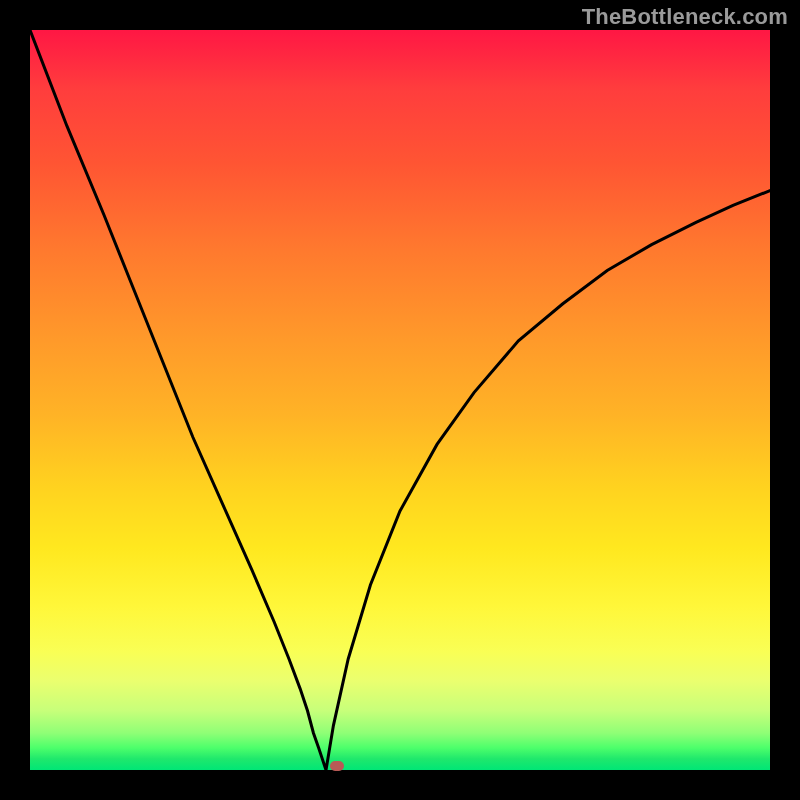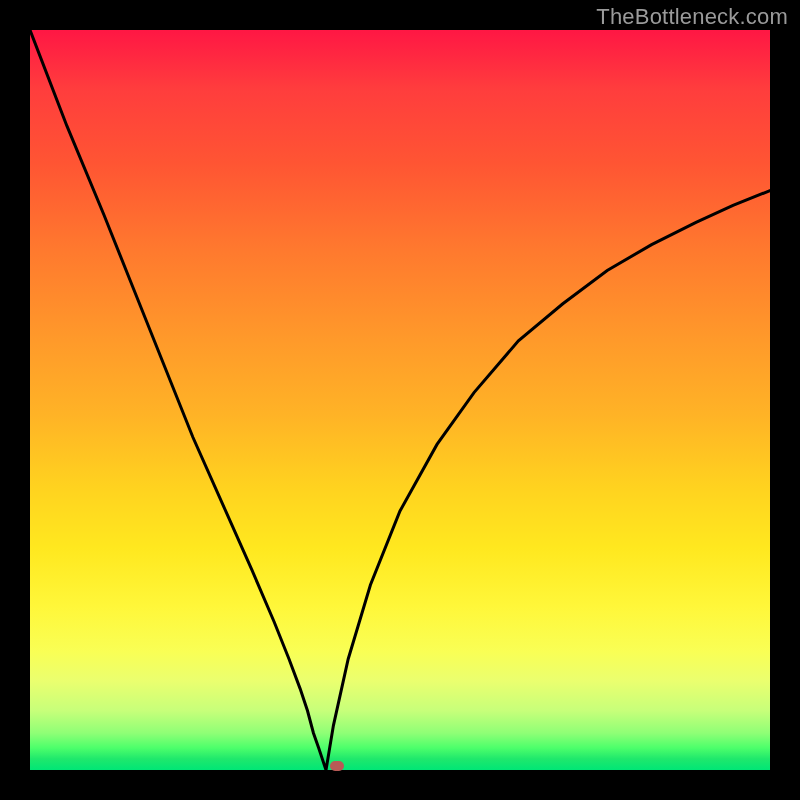--- a/index.html
+++ b/index.html
@@ -44,21 +44,21 @@
       #1fe86c 98.5%,
       #00e676 100%
     );
   }
   .watermark {
     position: absolute;
     top: 4px;
     right: 12px;
     color: #9a9a9a;
     font-size: 22px;
-    font-weight: 400;
+    font-weight: 700;
     letter-spacing: 0.2px;
     user-select: none;
   }
   svg.curve {
     position: absolute;
     left: 0;
     top: 0;
     width: 740px;
     height: 740px;
   }

